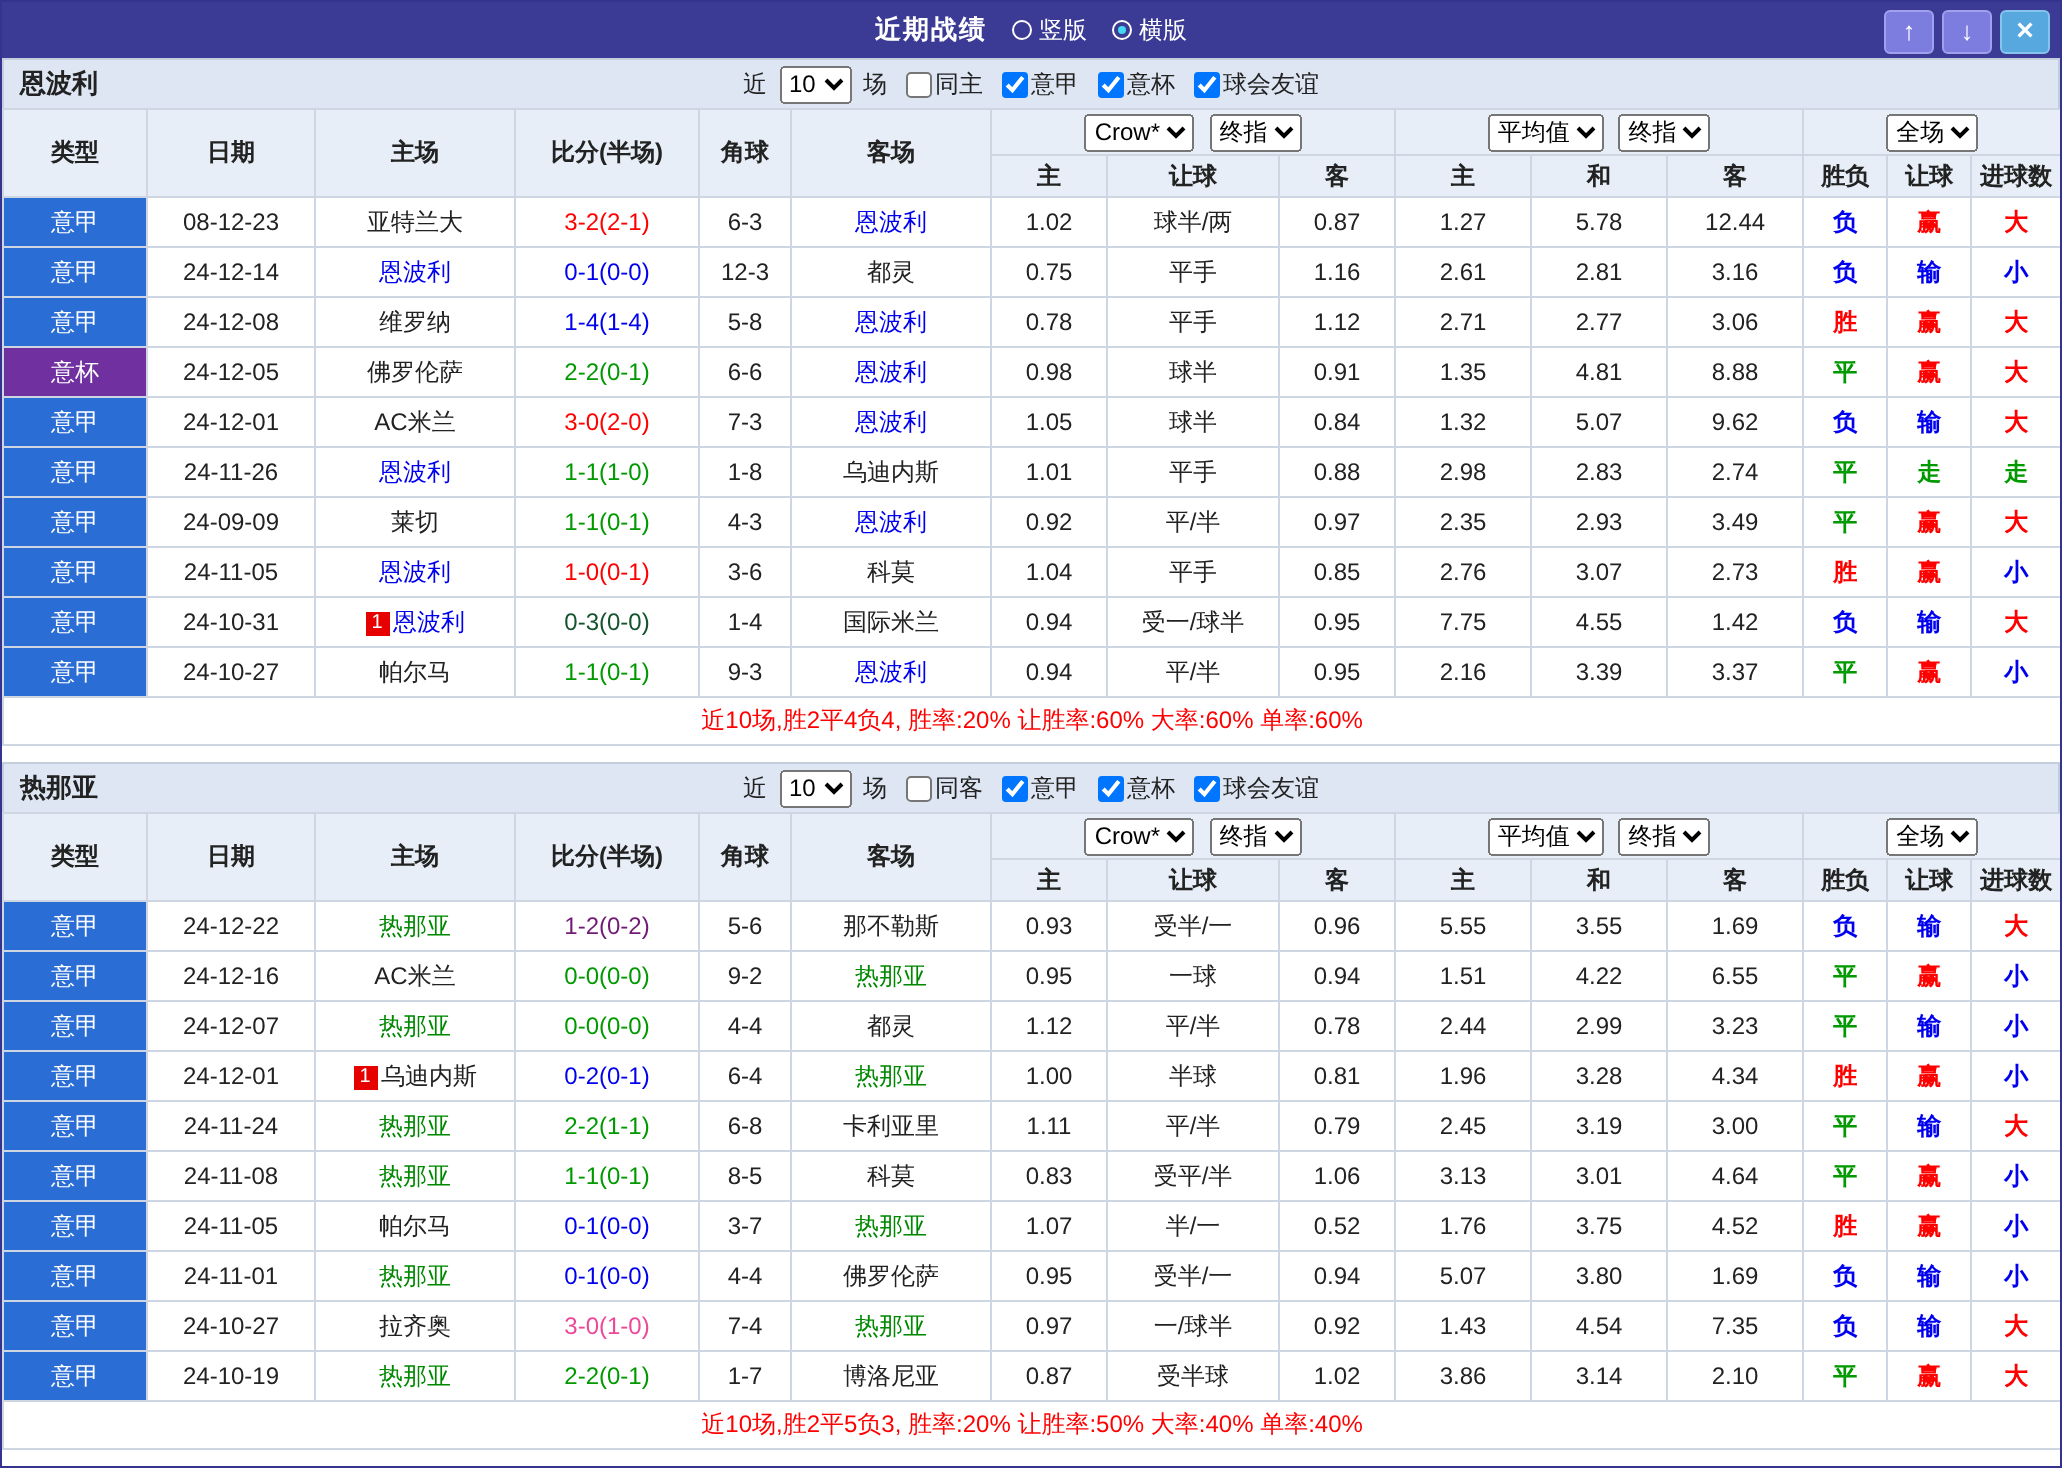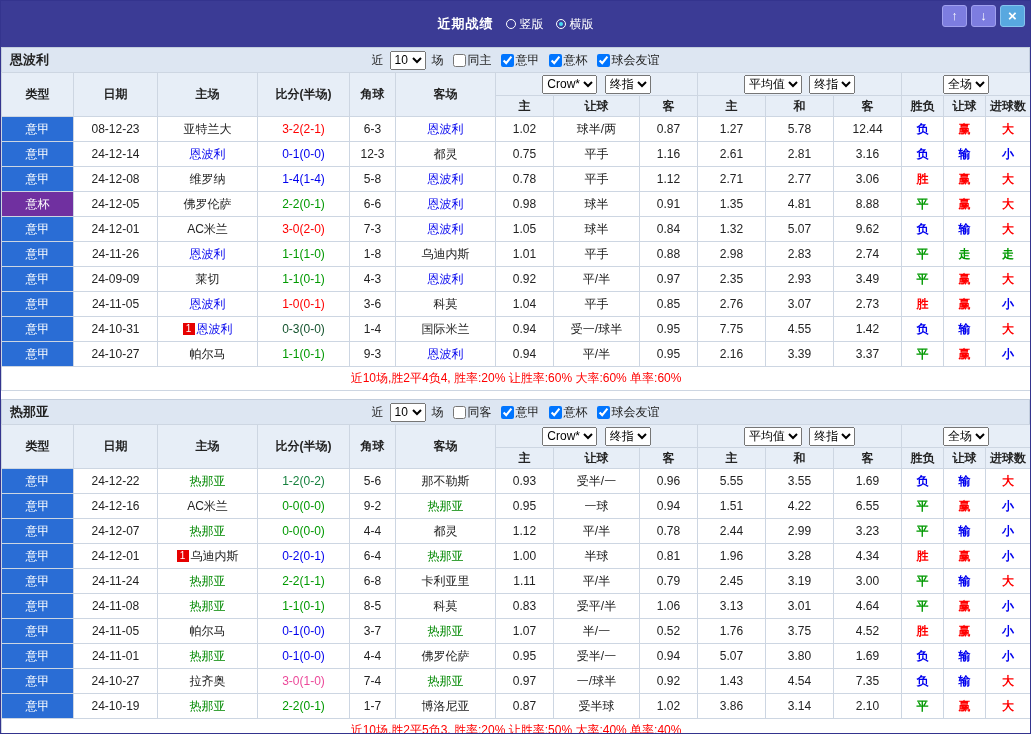--- a/index.html
+++ b/index.html
@@ -1,20 +1,20 @@
 <!DOCTYPE html>
 <html><head>
 <meta charset="utf-8">
 <style>
   * { box-sizing: border-box; }
   body { margin:0; font-family:"Liberation Sans", sans-serif; font-size:12px; color:#222; background:#fff; }
   .page { width:1031px; height:734px; border:1px solid #34348e; background:#fff; overflow:hidden; }
 
   
-  .topbar { height:46px; background:#3b3b95; color:#fff; position:relative; display:flex; align-items:center; }
+  .topbar { height:28px; background:#3b3b95; color:#fff; position:relative; display:flex; align-items:center; }
   .topbar-center { margin:0 auto; display:flex; align-items:center; gap:12px; }
   .tb-title { font-weight:bold; font-size:13px; letter-spacing:1px; }
   .tb-radio { display:flex; align-items:center; gap:4px; cursor:pointer; font-size:12px; }
   .radio { width:10px; height:10px; border:1px solid #fff; border-radius:50%; display:inline-block; position:relative; background:transparent; }
   .radio.sel::after { content:''; position:absolute; left:2px; top:2px; right:2px; bottom:2px; border-radius:50%; background:#45d8f2; }
   .topbar-buttons { position:absolute; right:5px; top:4px; display:flex; gap:4px; }
   .tb-btn { width:25px; height:22px; background:#7d7de0; border:1px solid #a0a0ee; border-radius:3px; color:#fff; text-align:center; line-height:20px; font-weight:bold; font-size:13px; cursor:pointer; }
   .tb-btn.close { background:#58a8e0; border-color:#86c4ee; font-size:15px; }
 
   
@@ -396,21 +396,21 @@
           <th>胜负</th>
           <th>让球</th>
           <th>进球数</th>
         </tr>
       </thead>
       <tbody id="tbody-1">
           <tr>
             <td class="lg-cell">意甲</td>
             <td>24-12-22</td>
             <td style="color: rgb(0, 136, 0);">热那亚</td>
-            <td style="color: #15803d;">1-2(0-2)</td>
+            <td style="color: #701a75;">1-2(0-2)</td>
             <td>5-6</td>
             <td>那不勒斯</td>
             <td>0.93</td>
             <td>受半/一</td>
             <td>0.96</td>
             <td>5.55</td>
             <td>3.55</td>
             <td>1.69</td>
             <td class="bold" style="color: rgb(0, 0, 238);">负</td>
             <td class="bold" style="color: rgb(0, 0, 238);">输</td>

